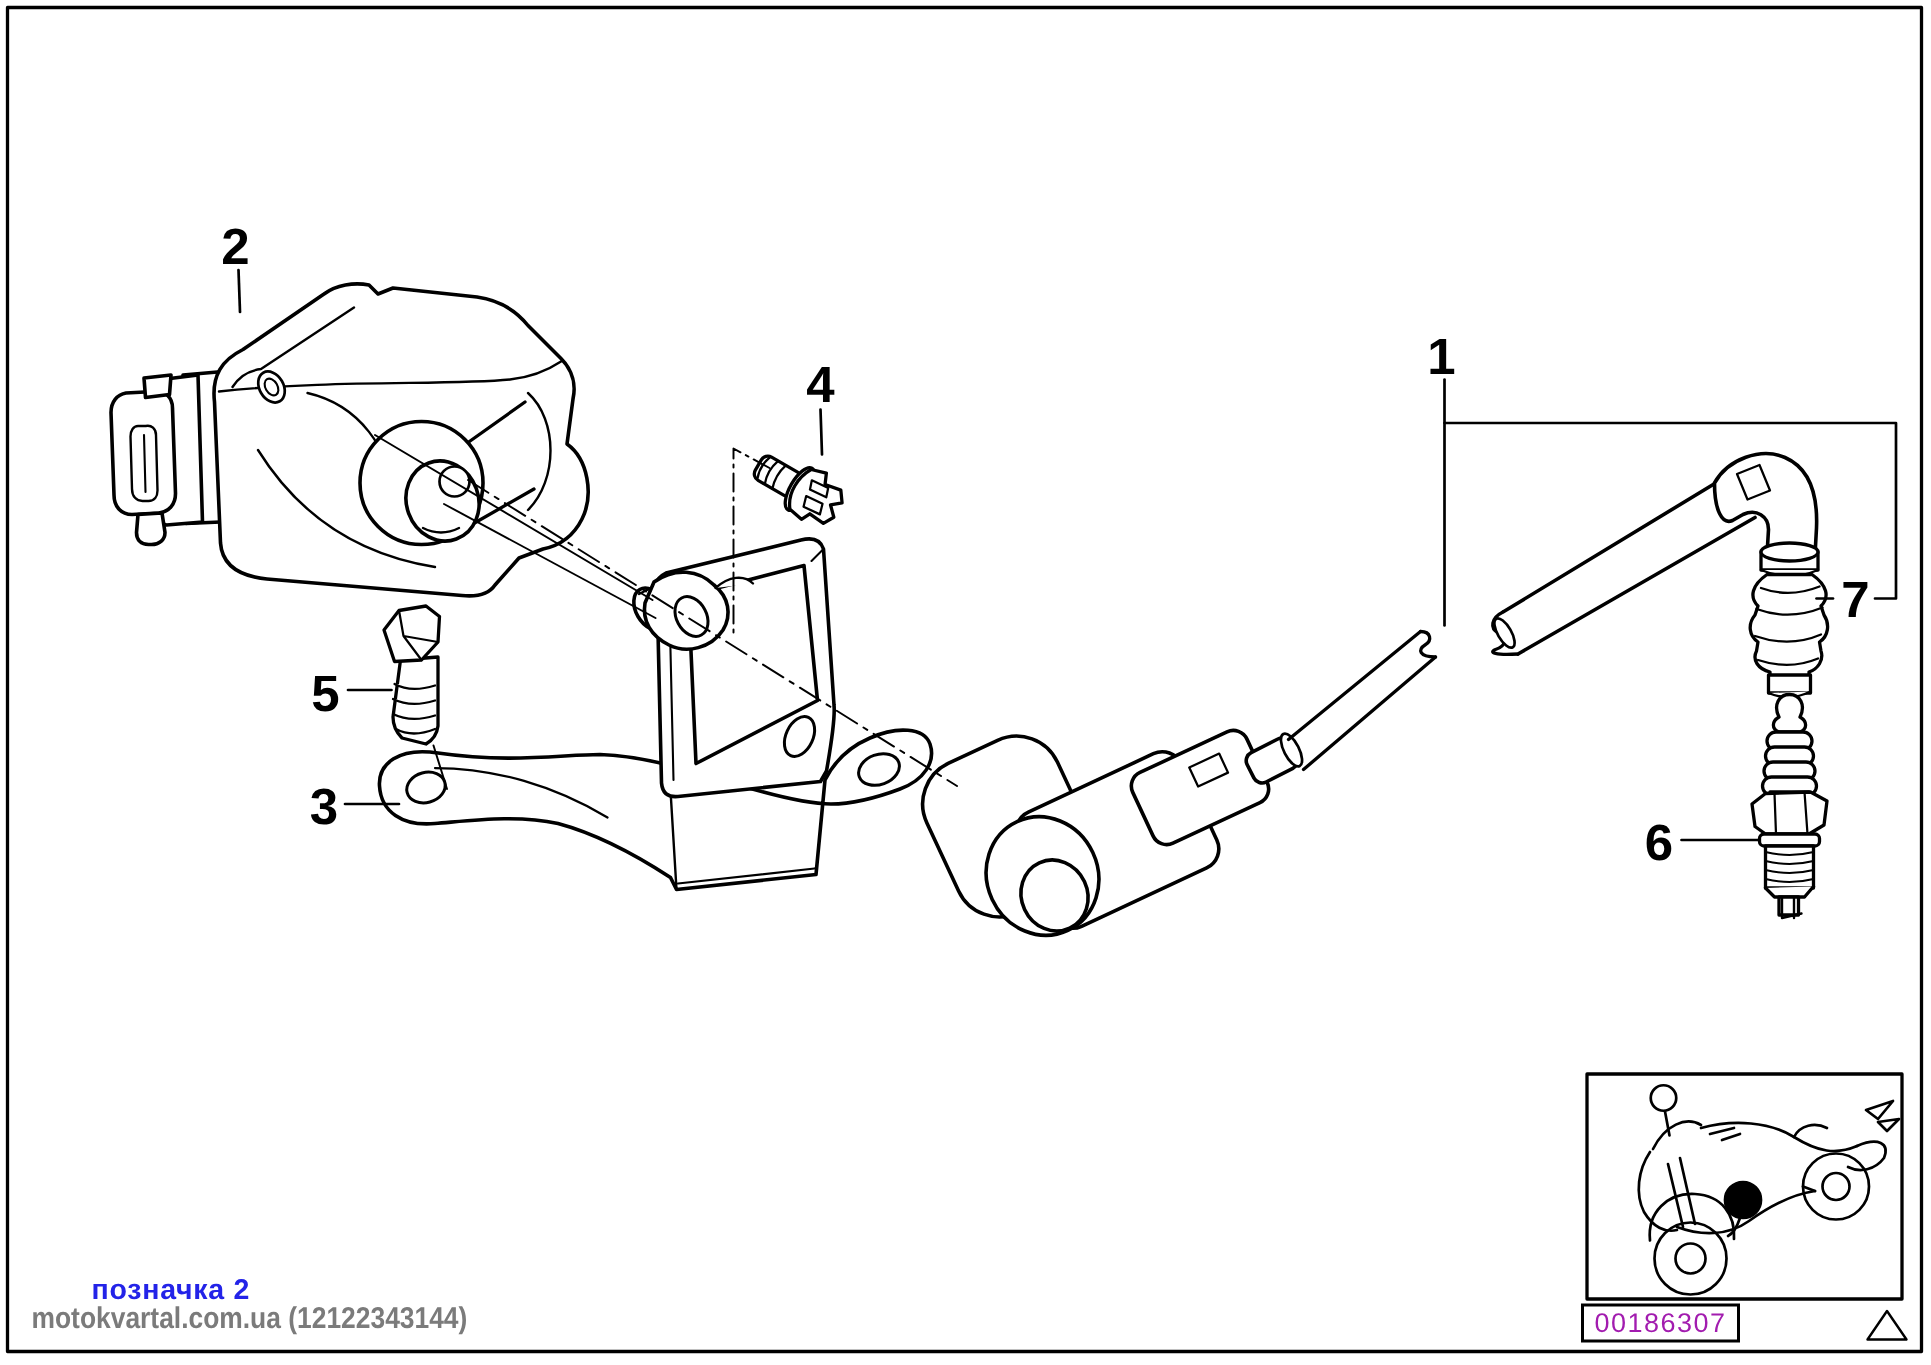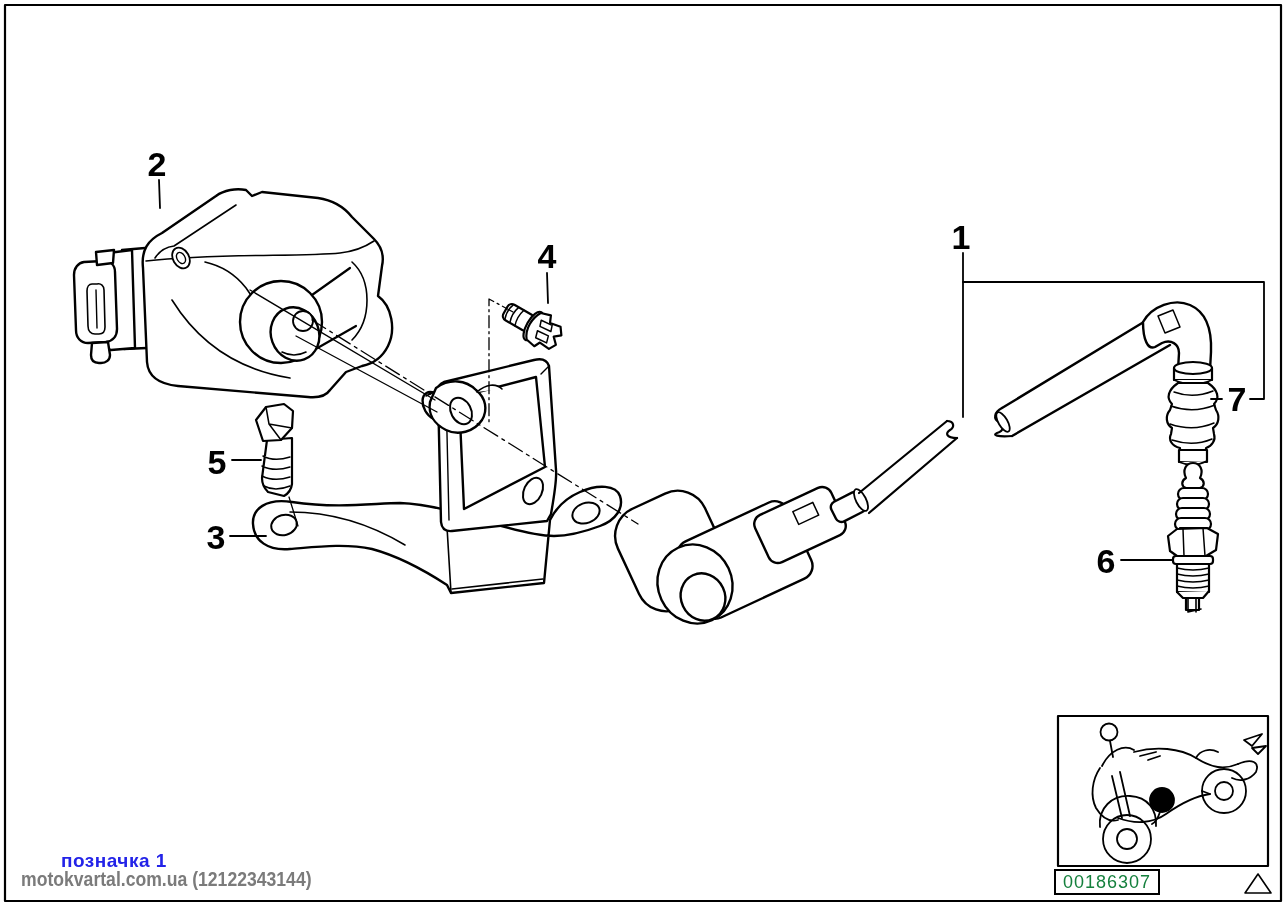--- a/index.html
+++ b/index.html
@@ -7,21 +7,21 @@
         font-family:"Liberation Sans",sans-serif;}
   .page svg.diagram{position:absolute;left:0;top:0;}
   .callout{font:bold 34px "Liberation Sans",sans-serif;fill:#000;}
   .wm-blue{position:absolute;left:61px;top:850px;color:var(--accent_blue,#2323e8);
            font-size:19px;font-weight:bold;letter-spacing:.5px;white-space:nowrap;}
   .wm-gray{position:absolute;left:21px;top:868px;color:var(--text_gray,#7b7b7b);
            font-size:20px;font-weight:bold;transform:scaleX(.88);transform-origin:left center;
            white-space:nowrap;}
   .pn-box{position:absolute;left:1054px;top:869px;width:102px;height:22px;border:2px solid #000;
           display:flex;align-items:center;justify-content:center;font-size:18px;
-          letter-spacing:1px;color:#15803d;background:#fff;text-align:center;}
+          letter-spacing:1px;color:#a21caf;background:#fff;text-align:center;}
 </style>
 </head>
 <body>
 
 <div class="page">
 
 <svg class="diagram" width="1287" height="910" viewBox="0 0 1287 910" fill="none" stroke="#000" stroke-linecap="round" stroke-linejoin="round">
 
   <rect x="5" y="5" width="1276" height="896" stroke-width="2.2"></rect>
 
@@ -195,20 +195,20 @@
     <path d="M1140 756 L1156 752 M1148 760 L1160 756"></path>
     <path d="M1196 758 C1200 750 1210 748 1218 752"></path>
     <path d="M1244 740 L1262 734 L1252 746 Z M1252 748 L1266 746 L1258 754 Z"></path>
     <circle cx="1162" cy="800" r="12" fill="#000"></circle>
     <path d="M1160 812 C1158 818 1156 822 1152 824"></path>
   </g>
 
   <path d="M1258 874 L1271 893 L1245 893 Z" stroke-width="1.6" fill="#fff"></path>
 </svg>
 
-  <div class="wm-blue">позначка 1</div>
+  <div class="wm-blue">позначка 2</div>
   <div class="wm-gray">motokvartal.com.ua (12122343144)</div>
 
   <div class="pn-box">
     <span>00186307</span>
   </div>
 
 </div>
 
 </body></html>

